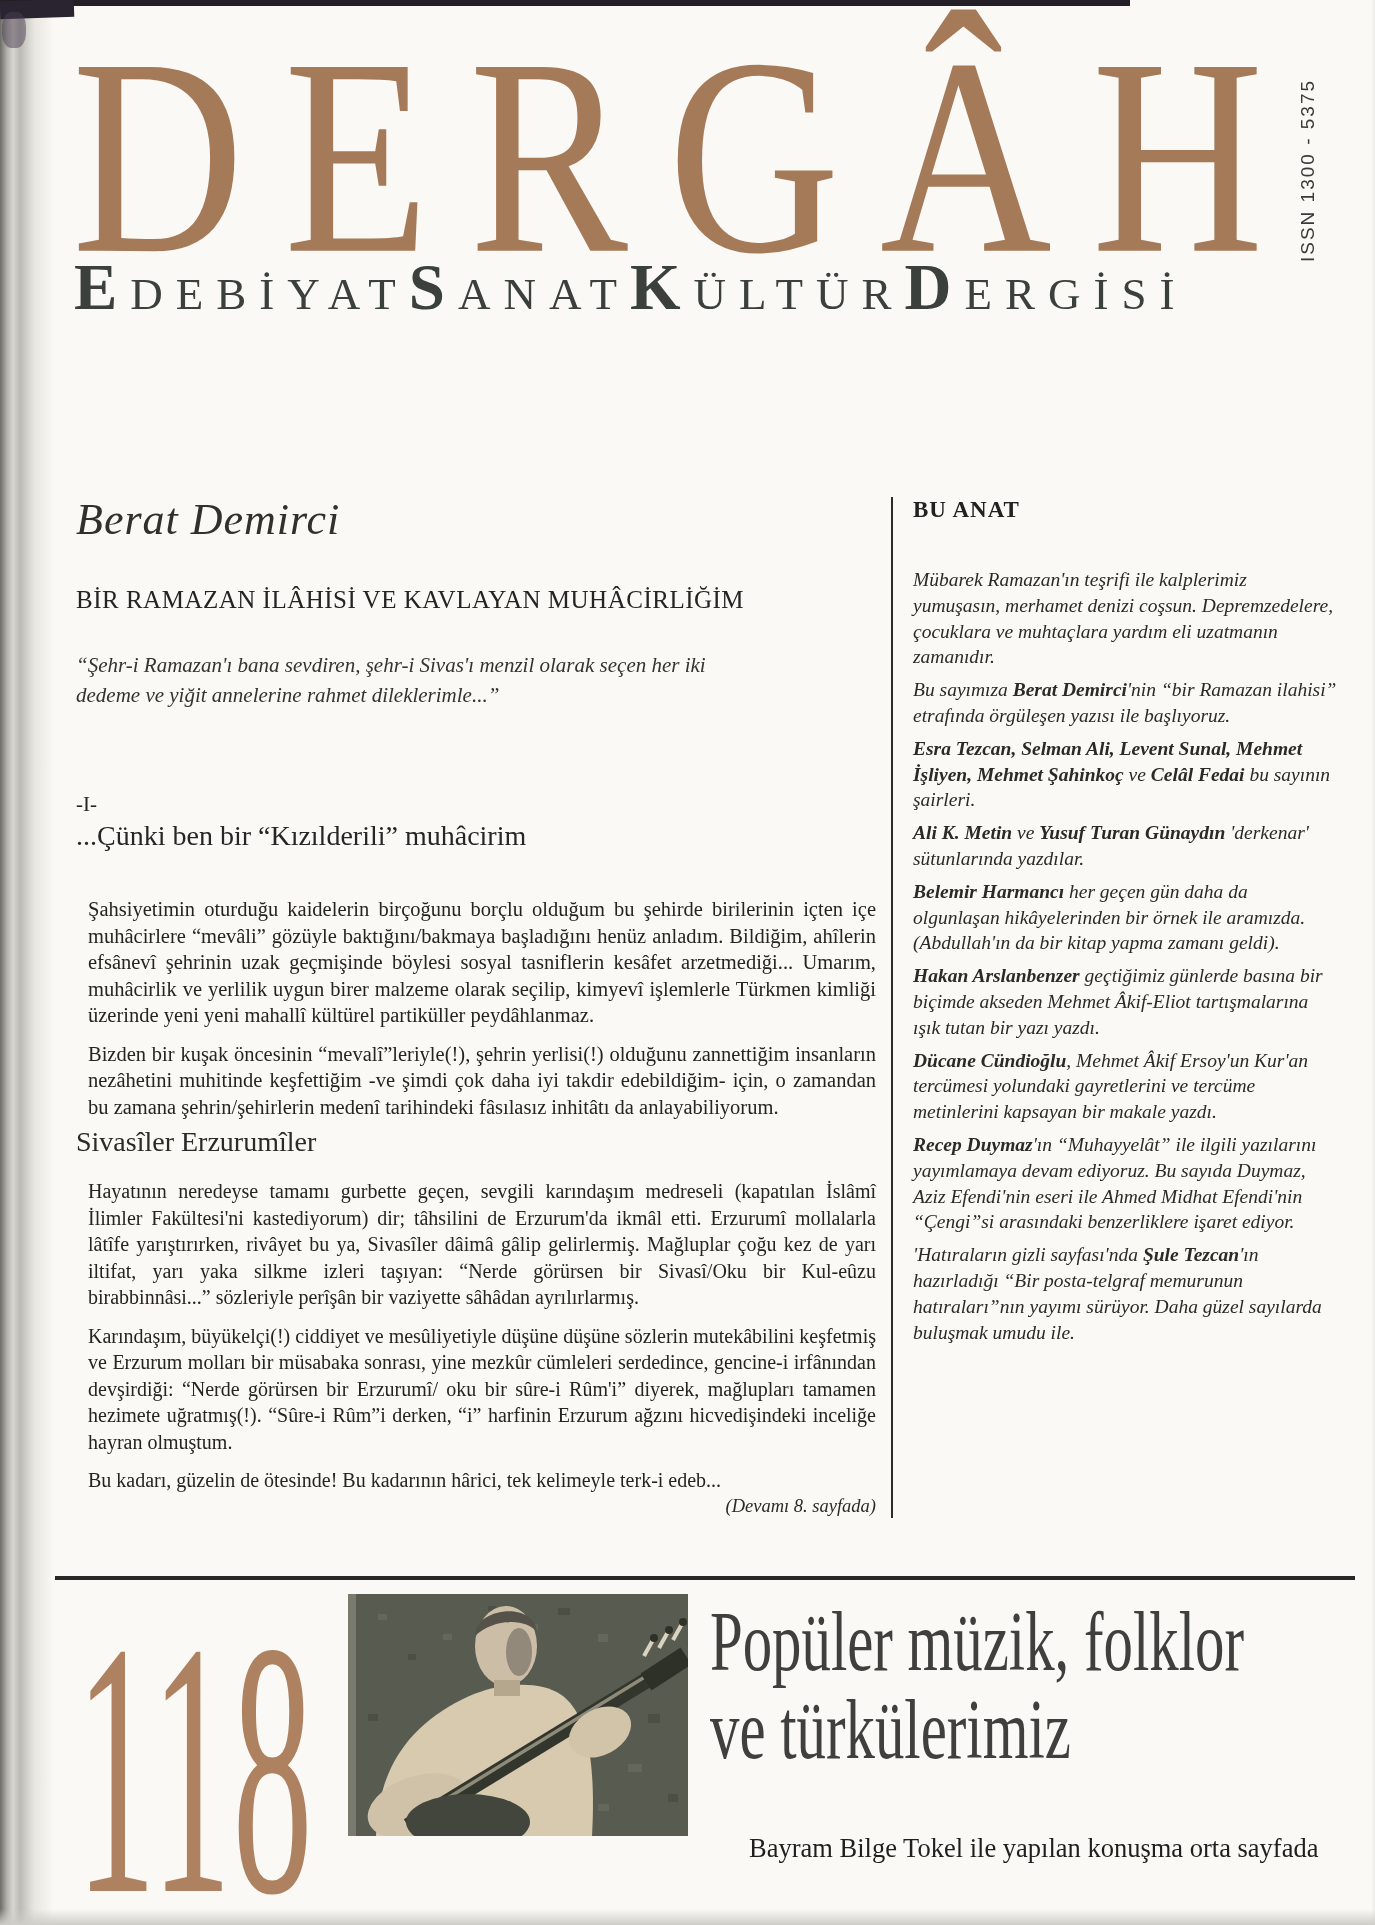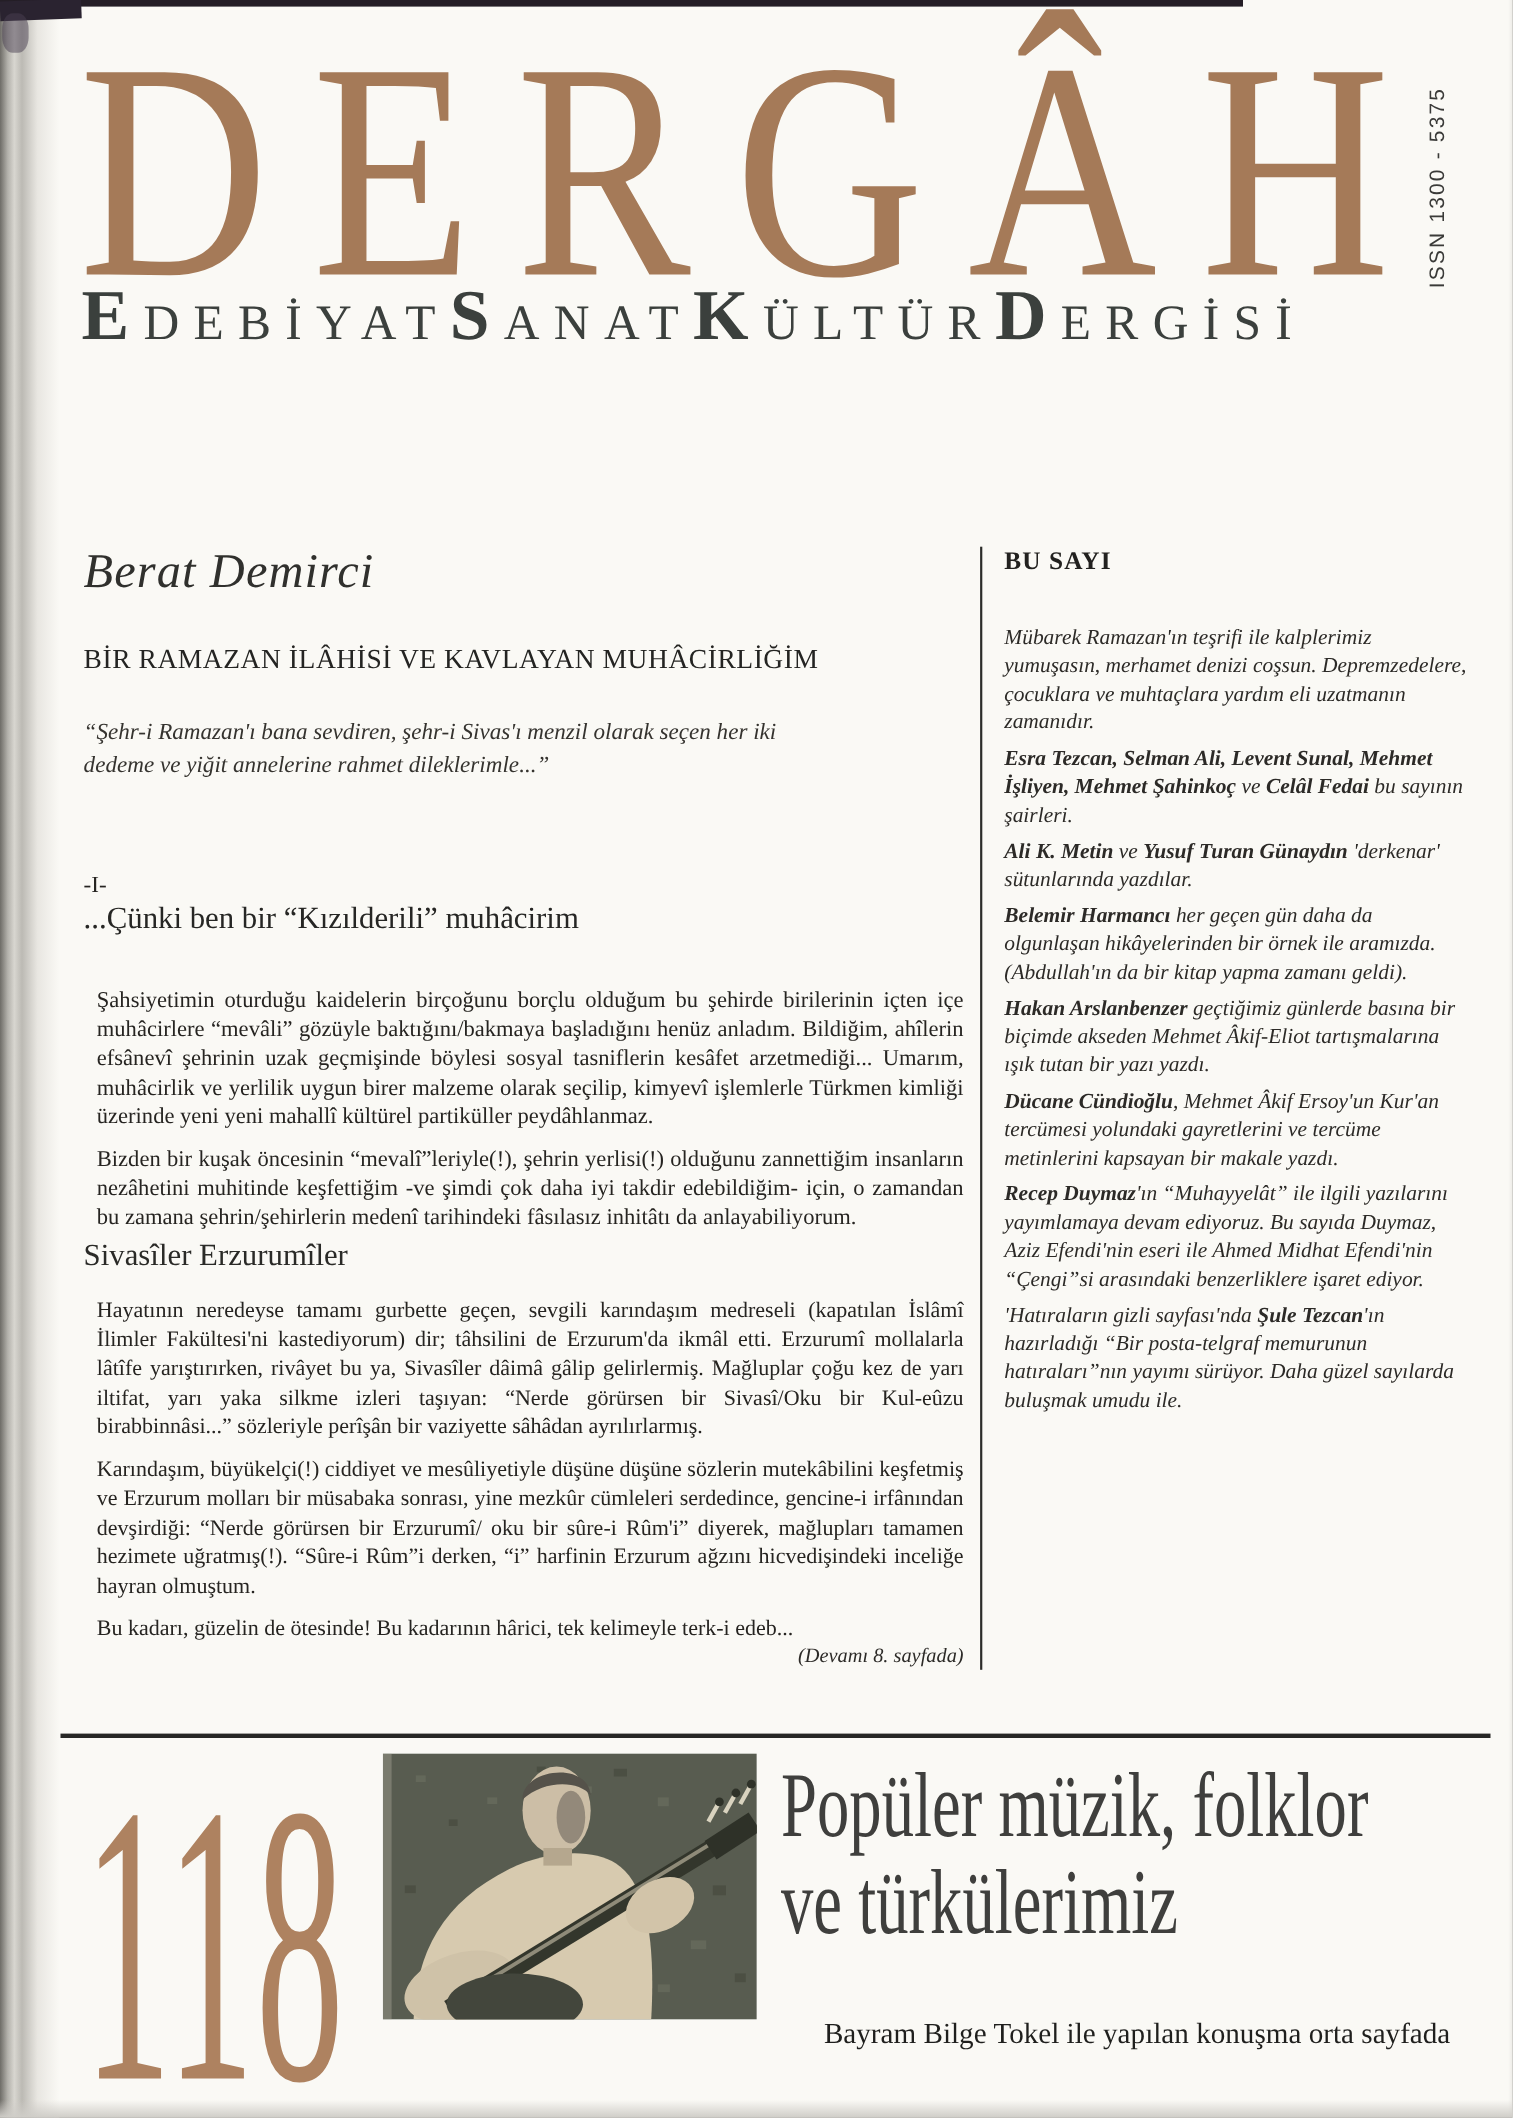--- a/index.html
+++ b/index.html
@@ -100,24 +100,25 @@
     <p>Hayatının neredeyse tamamı gurbette geçen, sevgili karındaşım medreseli (kapatılan İslâmî İlimler Fakültesi'ni kastediyorum) dir; tâhsilini de Erzurum'da ikmâl etti. Erzurumî mollalarla lâtîfe yarıştırırken, rivâyet bu ya, Sivasîler dâimâ gâlip gelirlermiş. Mağluplar çoğu kez de yarı iltifat, yarı yaka silkme izleri taşıyan: “Nerde görürsen bir Sivasî/Oku bir Kul-eûzu birabbinnâsi...” sözleriyle perîşân bir vaziyette sâhâdan ayrılırlarmış.</p>
     <p>Karındaşım, büyükelçi(!) ciddiyet ve mesûliyetiyle düşüne düşüne sözlerin mutekâbilini keşfetmiş ve Erzurum molları bir müsabaka sonrası, yine mezkûr cümleleri serdedince, gencine-i irfânından devşirdiği: “Nerde görürsen bir Erzurumî/ oku bir sûre-i Rûm'i” diyerek, mağlupları tamamen hezimete uğratmış(!). “Sûre-i Rûm”i derken, “i” harfinin Erzurum ağzını hicvedişindeki inceliğe hayran olmuştum.</p>
     <p>Bu kadarı, güzelin de ötesinde! Bu kadarının hârici, tek kelimeyle terk-i edeb...</p>
   </div>
 
   <div class="continued">(Devamı 8. sayfada)</div>
 
   <div class="divider-v"></div>
 
   <aside class="busayi">
-    <h2 class="busayi-h">BU SAYI</h2>
+    <h2 class="busayi-h">BU ANAT</h2>
 
     <p class="bs-item"><span>Mübarek Ramazan'ın teşrifi ile kalplerimiz yumuşasın, merhamet denizi coşsun. Depremzedelere, çocuklara ve muhtaçlara yardım eli uzatmanın zamanıdır.</span></p>
 
+    <p class="bs-item"><span>Bu sayımıza </span><span class="b">Berat Demirci</span><span>'nin “bir Ramazan ilahisi” etrafında örgüleşen yazısı ile başlıyoruz.</span></p>
 
     <p class="bs-item"><span class="b">Esra Tezcan, Selman Ali, Levent Sunal, Mehmet İşliyen, Mehmet Şahinkoç</span><span> ve </span><span class="b">Celâl Fedai</span><span> bu sayının şairleri.</span></p>
 
     <p class="bs-item"><span class="b">Ali K. Metin</span><span> ve </span><span class="b">Yusuf Turan Günaydın</span><span> 'derkenar' sütunlarında yazdılar.</span></p>
 
     <p class="bs-item"><span class="b">Belemir Harmancı</span><span> her geçen gün daha da olgunlaşan hikâyelerinden bir örnek ile aramızda. (Abdullah'ın da bir kitap yapma zamanı geldi).</span></p>
 
     <p class="bs-item"><span class="b">Hakan Arslanbenzer</span><span> geçtiğimiz günlerde basına bir biçimde akseden Mehmet Âkif-Eliot tartışmalarına ışık tutan bir yazı yazdı.</span></p>
 
 

